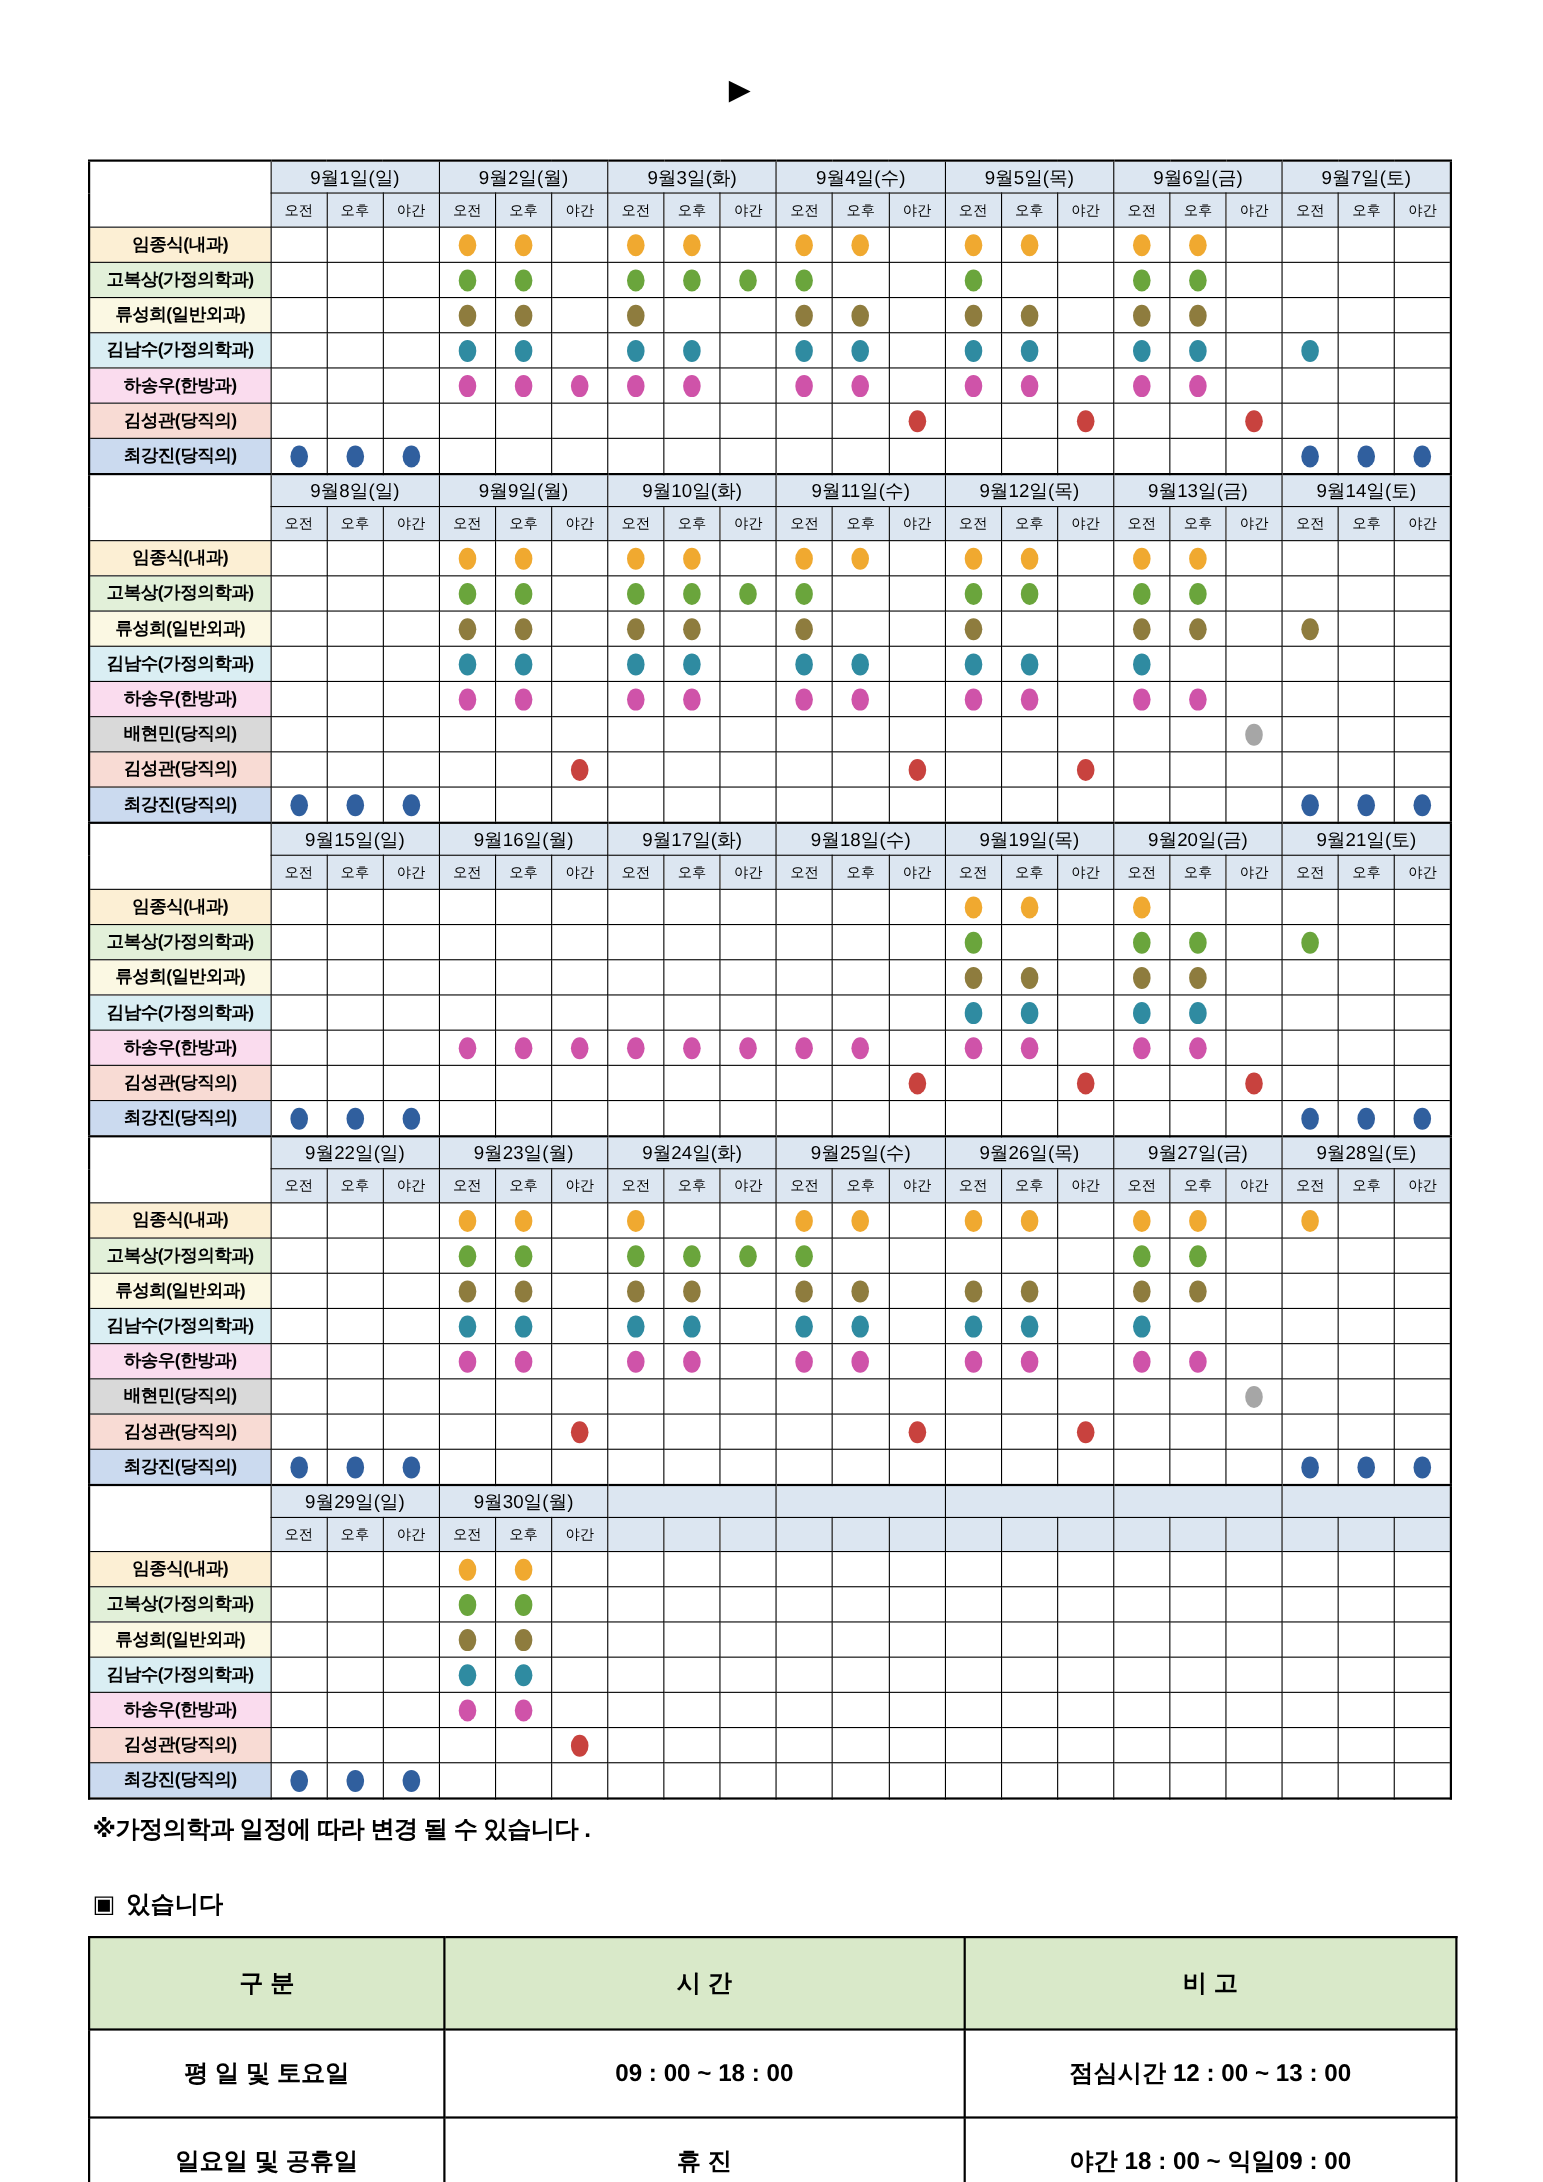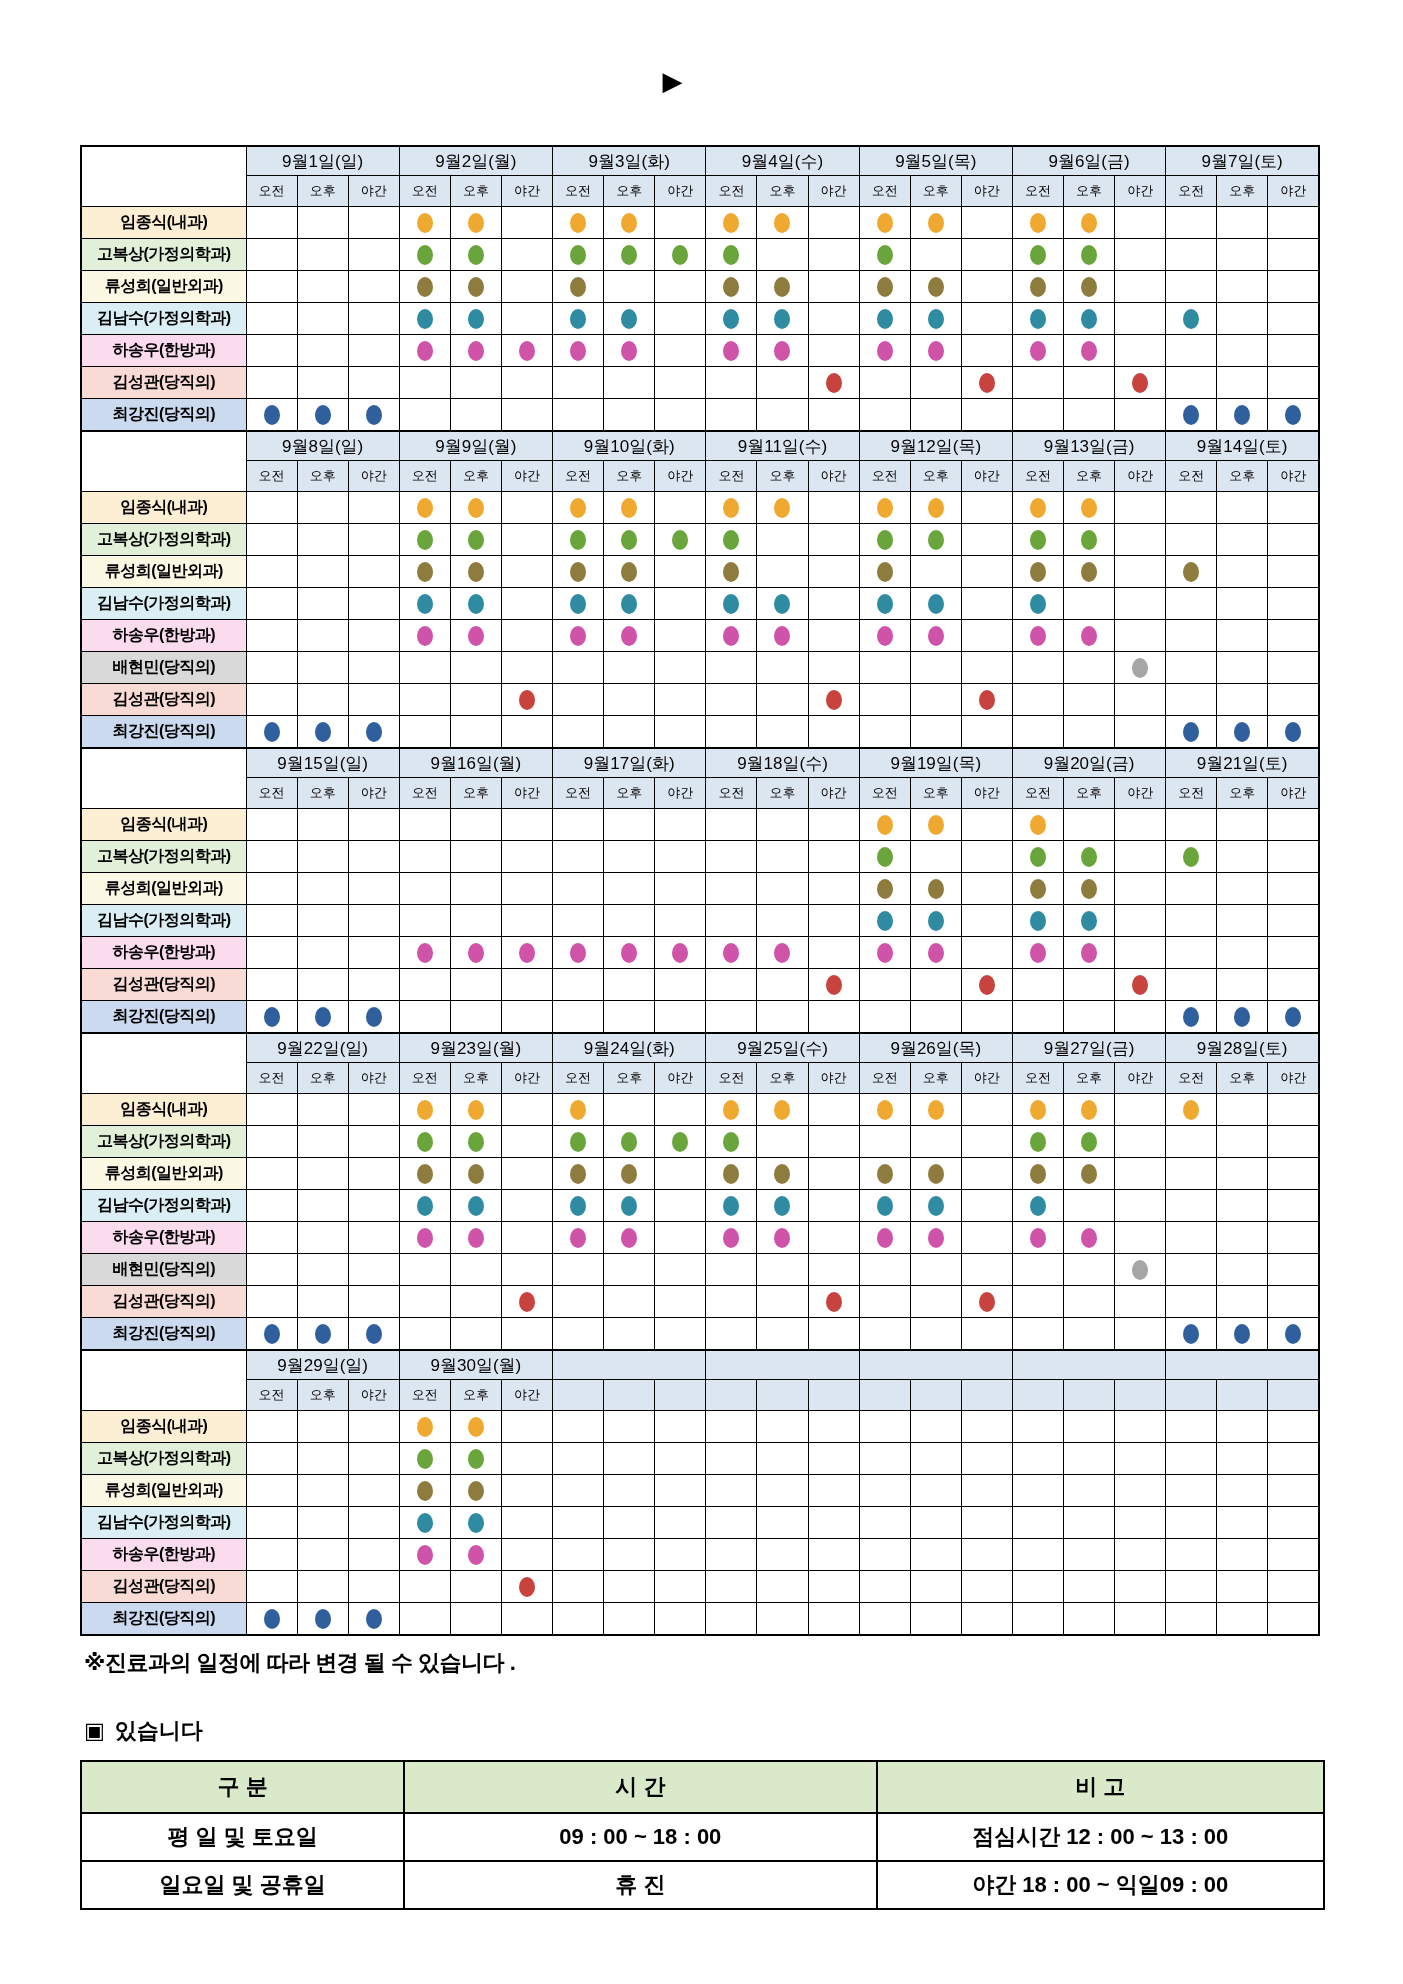--- a/index.html
+++ b/index.html
@@ -56,21 +56,21 @@
     font-size:22px;font-weight:bold;
     display:flex;align-items:center;
   }
   .hours-title .sq{font-size:22px;margin-right:10px;}
   table.hours-table{
     position:absolute;top:1760px;left:80px;width:1245px;
     border-collapse:collapse;border:2px solid #000;table-layout:fixed;
   }
   table.hours-table td,table.hours-table th{
     border:2px solid #000;text-align:center;vertical-align:middle;
-    font-size:22px;font-weight:bold;padding:0;
+    font-size:22px;font-weight:bold;padding:16px;
   }
   table.hours-table th{background:#D9E9C9;height:50px;}
   table.hours-table td{height:46px;background:#ffffff;}
   col.hcol1{width:26%;} col.hcol2{width:38%;} col.hcol3{width:36%;}
   .red{color:#000000;}
 </style>
 </head>
 <body>
 
 <div class="page">
@@ -1154,21 +1154,21 @@
           <td class="dot-cell"></td>
           <td class="dot-cell"></td>
           <td class="dot-cell"></td>
           <td class="dot-cell"></td>
           <td class="dot-cell"></td>
           <td class="dot-cell"></td>
         </tr>
       </tbody>
   </table>
 
-  <p class="footnote">※진료과의 일정에 따라 변경 될 수 있습니다 .</p>
+  <p class="footnote">※가정의학과 일정에 따라 변경 될 수 있습니다 .</p>
 
   <div class="hours-title">
     <span class="sq">▣</span>
     <span>있습니다</span>
   </div>
 
   <table class="hours-table">
     <colgroup>
       <col class="hcol1">
         <col class="hcol2">

